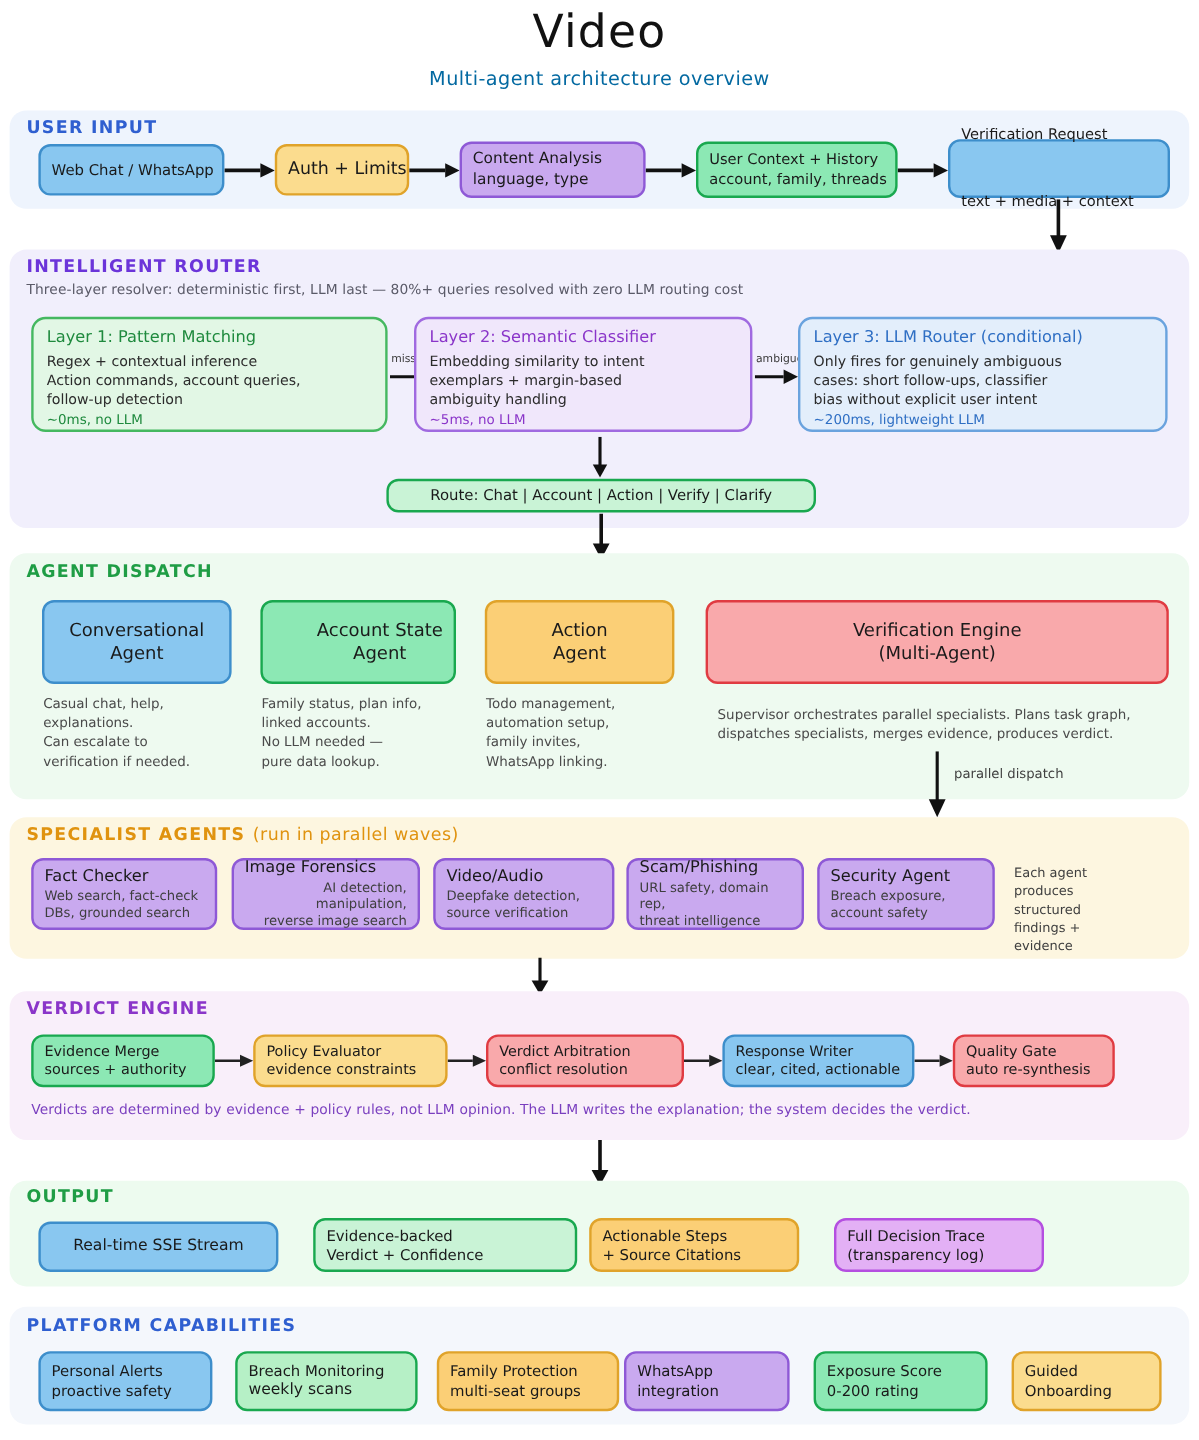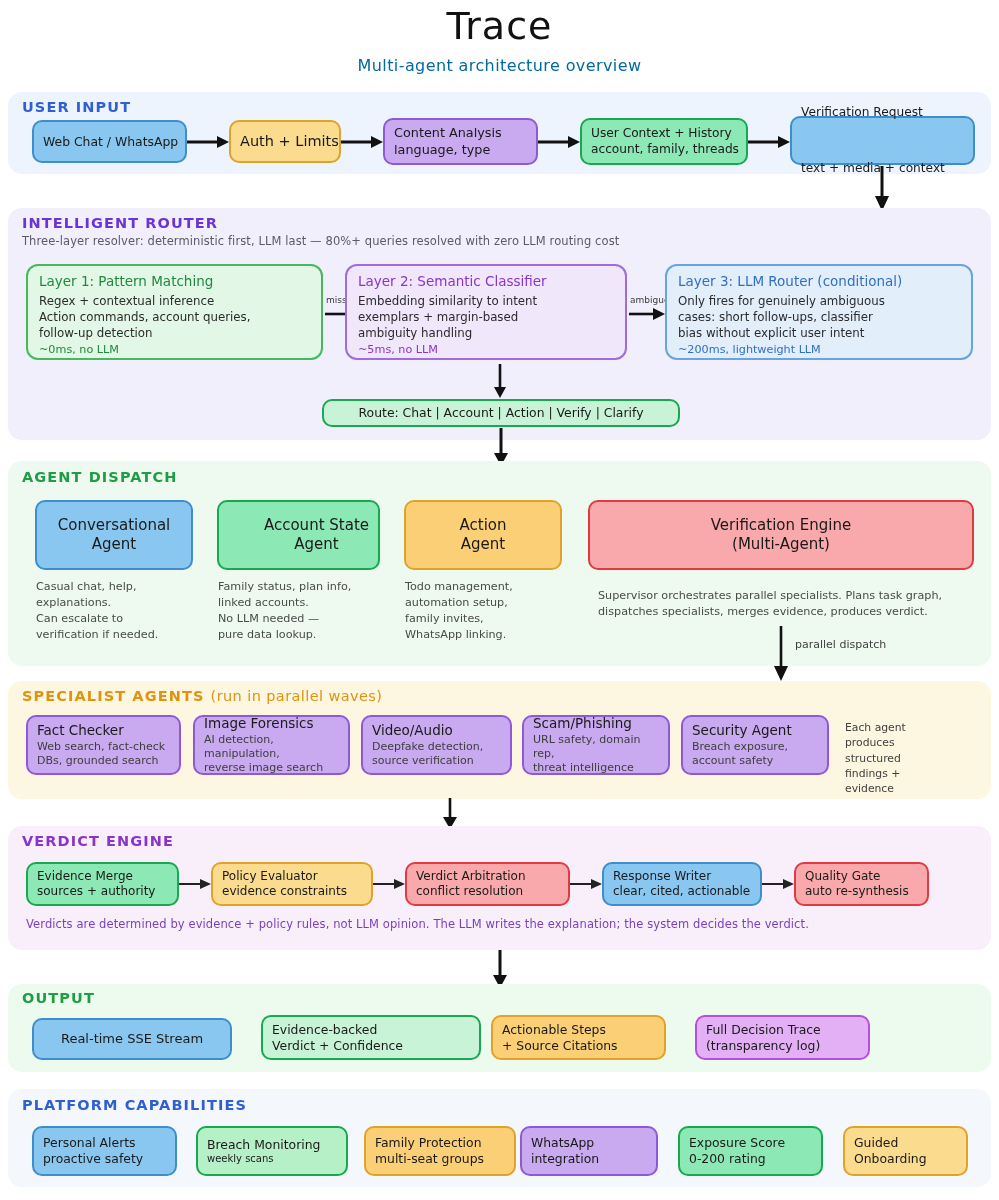--- a/index.html
+++ b/index.html
@@ -120,21 +120,21 @@
     font-size: 10.8px;
     color: #3f3f3f;
     line-height: 1.42;
   }
 </style>
 </head>
 <body>
 
 <div id="page">
 
-  <div class="title">Trace</div>
+  <div class="title">Video</div>
   <div class="subtitle">Multi-agent architecture overview</div>
 
   <div class="band" style="left:8px; top:92px; width:983px; height:82px; background:#eef4fd;"></div>
   <div class="band-label" style="left:22px; top:99px; color:#2f5fd0;">USER INPUT</div>
 
   <div class="node hdr" style="left:32px; top:120px; width:155px; height:43px; background:#89c7f0; border-color:#3d8ecb;">
     <div class="nt" style="font-size:12.4px;">Web Chat / WhatsApp</div>
   </div>
   <svg class="arrow-h" style="left:187px; top:133px;" width="42" height="18">
     <line x1="0" y1="9" x2="30" y2="9" stroke="#111" stroke-width="3"></line>
@@ -281,21 +281,21 @@
   </div>
 
   <div class="node" style="left:26px; top:715px; width:155px; height:60px; background:#c9a9ef; border-color:#8e59d6;">
     <div class="nt" style="font-size:13.5px;">Fact Checker</div>
     <div class="ns" style="white-space:pre-line; color:#3e3e3e;">Web search, fact-check
 DBs, grounded search</div>
   </div>
 
   <div class="node" style="left:193px; top:715px; width:157px; height:60px; background:#c9a9ef; border-color:#8e59d6;">
     <div class="nt" style="font-size:13.5px;">Image Forensics</div>
-    <div class="ns" style="white-space:pre-line; color:#3e3e3e;">AI detection, manipulation,
+    <div class="ns" style="white-space:pre-line; color:#3e3e3e;text-align:right;">AI detection, manipulation,
 reverse image search</div>
   </div>
 
   <div class="node" style="left:361px; top:715px; width:151px; height:60px; background:#c9a9ef; border-color:#8e59d6;">
     <div class="nt" style="font-size:13.5px;">Video/Audio</div>
     <div class="ns" style="white-space:pre-line; color:#3e3e3e;">Deepfake detection,
 source verification</div>
   </div>
 
   <div class="node" style="left:522px; top:715px; width:148px; height:60px; background:#c9a9ef; border-color:#8e59d6;">
@@ -397,21 +397,21 @@
   <div class="band" style="left:8px; top:1089px; width:983px; height:98px; background:#f4f7fc;"></div>
   <div class="band-label" style="left:22px; top:1097px; color:#2f5fd0;">PLATFORM CAPABILITIES</div>
 
   <div class="node" style="left:32px; top:1126px; width:145px; height:50px; background:#89c7f0; border-color:#3d8ecb;">
     <div class="nt" style="font-size:12.4px;">Personal Alerts</div>
     <div class="nt" style="font-size:12.4px;">proactive safety</div>
   </div>
 
   <div class="node" style="left:196px; top:1126px; width:152px; height:50px; background:#b6f0c6; border-color:#19a84f;">
     <div class="nt" style="font-size:12.4px;">Breach Monitoring</div>
-    <div class="nt" style="font-size:10px;">weekly scans</div>
+    <div class="nt" style="font-size:13px;">weekly scans</div>
   </div>
 
   <div class="node" style="left:364px; top:1126px; width:152px; height:50px; background:#fbcf76; border-color:#e0a32a;">
     <div class="nt" style="font-size:12.4px;">Family Protection</div>
     <div class="nt" style="font-size:12.4px;">multi-seat groups</div>
   </div>
 
   <div class="node" style="left:520px; top:1126px; width:138px; height:50px; background:#c9a9ef; border-color:#8e59d6;">
     <div class="nt" style="font-size:12.4px;">WhatsApp</div>
     <div class="nt" style="font-size:12.4px;">integration</div>

